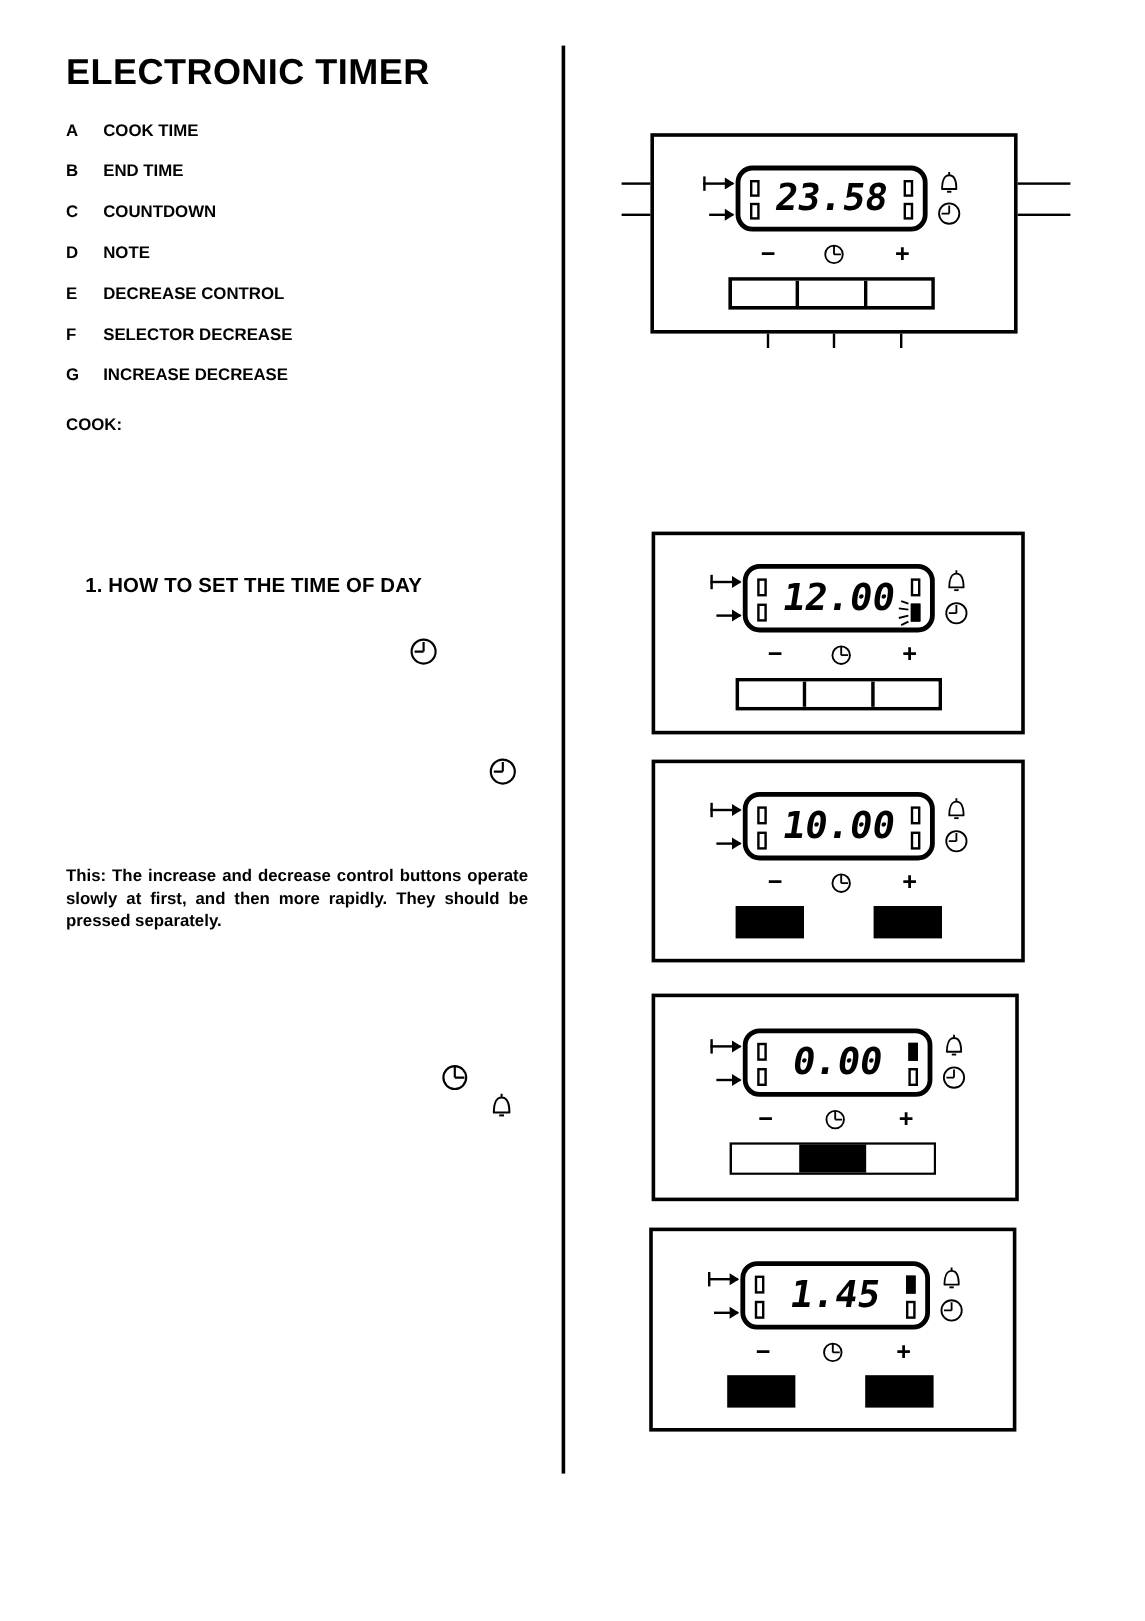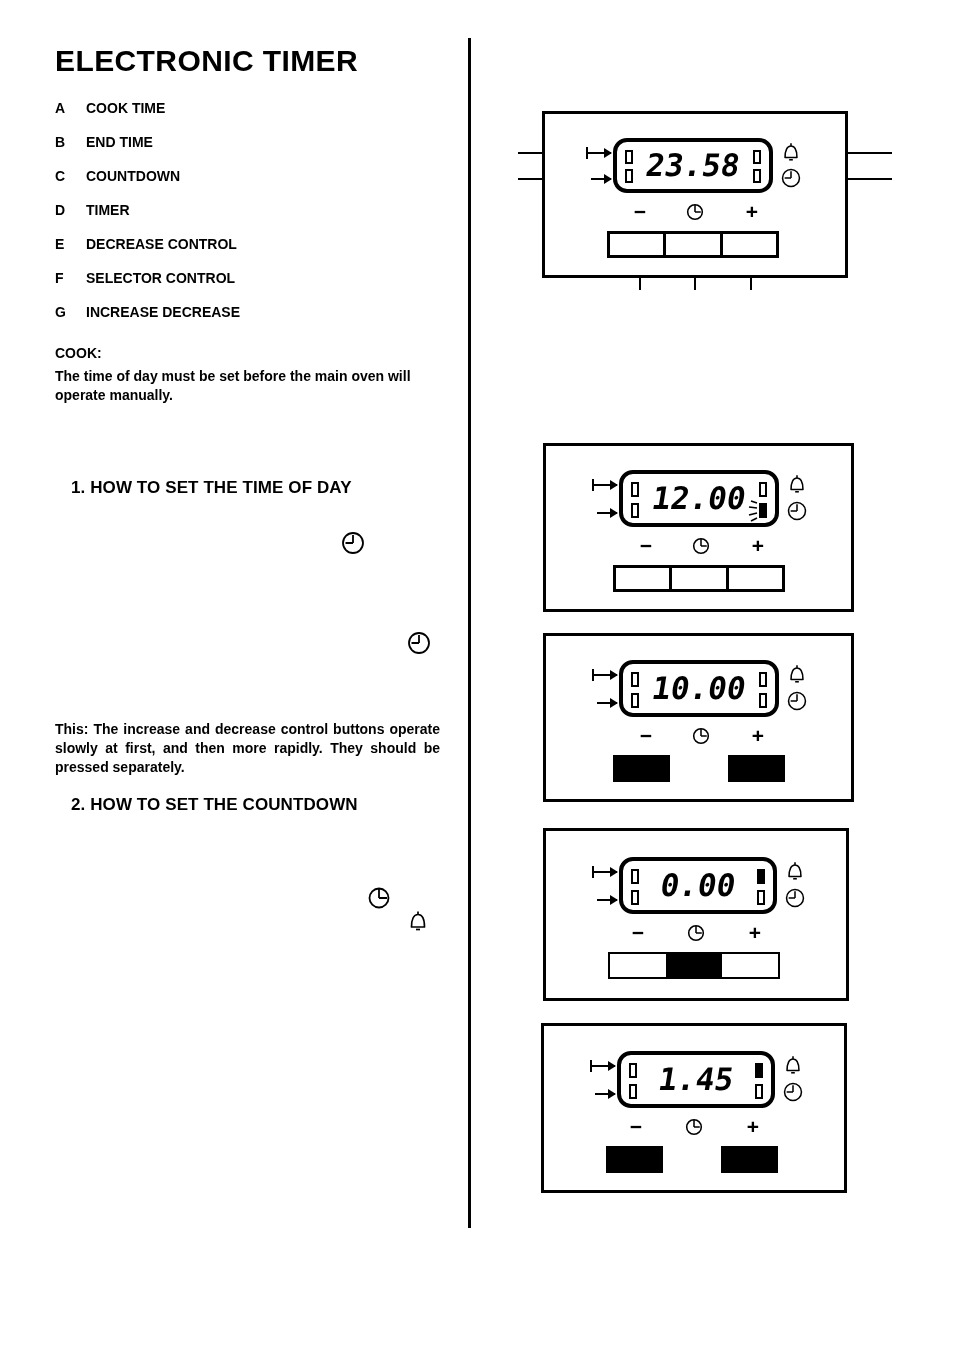--- a/index.html
+++ b/index.html
@@ -83,59 +83,57 @@
     <div class="key-row">
       <span class="key-letter">B</span>
       <span class="key-label">END TIME</span>
     </div>
     <div class="key-row">
       <span class="key-letter">C</span>
       <span class="key-label">COUNTDOWN</span>
     </div>
     <div class="key-row">
       <span class="key-letter">D</span>
-      <span class="key-label">TIMER</span>
+      <span class="key-label">NOTE</span>
     </div>
     <div class="key-row">
       <span class="key-letter">E</span>
       <span class="key-label">DECREASE CONTROL</span>
     </div>
     <div class="key-row">
       <span class="key-letter">F</span>
-      <span class="key-label">SELECTOR CONTROL</span>
+      <span class="key-label">SELECTOR DECREASE</span>
     </div>
     <div class="key-row">
       <span class="key-letter">G</span>
       <span class="key-label">INCREASE DECREASE</span>
     </div>
 
     <div class="note-block">
       <p class="note-head">COOK:</p>
-      <p class="note-body">The time of day must be set before the main oven will operate manually.</p>
     </div>
   </div>
 
   <h2 class="section sec1">1.  HOW TO SET THE TIME OF DAY</h2>
 
   <span class="float-icon" style="left:340px;top:530px;">
     <svg width="26" height="26" viewBox="0 0 26 26">
       <circle cx="13" cy="13" r="10" fill="none" stroke="#000" stroke-width="1.8"></circle>
       <path d="M13 13 L13 5 M13 13 L5.5 13" stroke="#000" stroke-width="1.8" fill="none"></path>
     </svg>
   </span>
   <span class="float-icon" style="left:406px;top:630px;">
     <svg width="26" height="26" viewBox="0 0 26 26">
       <circle cx="13" cy="13" r="10" fill="none" stroke="#000" stroke-width="1.8"></circle>
       <path d="M13 13 L13 5 M13 13 L5.5 13" stroke="#000" stroke-width="1.8" fill="none"></path>
     </svg>
   </span>
 
   <p class="para-note note-buttons">This: The increase and decrease control buttons operate slowly at first, and then more rapidly. They should be pressed separately.</p>
 
-  <h2 class="section sec2">2.  HOW TO SET THE COUNTDOWN</h2>
 
   <span class="float-icon" style="left:366px;top:885px;">
     <svg width="26" height="26" viewBox="0 0 26 26">
       <circle cx="13" cy="13" r="9.5" fill="none" stroke="#000" stroke-width="1.8"></circle>
       <path d="M13 13 L13 4 M13 13 L21 13" stroke="#000" stroke-width="1.8" fill="none"></path>
     </svg>
   </span>
   <span class="float-icon" style="left:406px;top:908px;">
     <svg width="24" height="26" viewBox="0 0 24 26">
       <path d="M12 3.5 L12 6 M5.5 19 C5.5 12 7.5 6.5 12 6.5 C16.5 6.5 18.5 12 18.5 19 Z" fill="none" stroke="#000" stroke-width="1.7" stroke-linejoin="round"></path>

